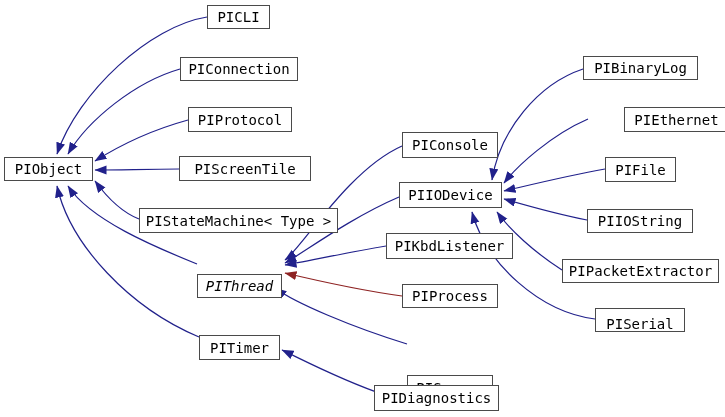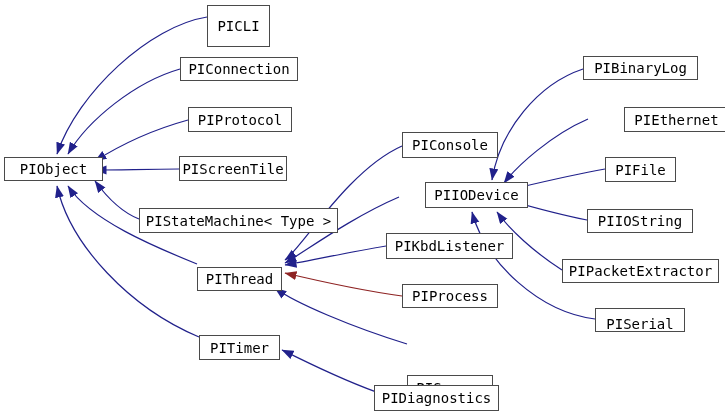--- a/index.html
+++ b/index.html
@@ -71,48 +71,48 @@
       <path d="M407,344 C352,327 295,303 275,288" class="edge public" marker-end="url(#arrow-public)"></path>
       <path d="M583,69 C538,84 500,130 492,180" class="edge public" marker-end="url(#arrow-public)"></path>
       <path d="M588,119 C551,135 517,166 504,183" class="edge public" marker-end="url(#arrow-public)"></path>
       <path d="M605,169 C566,176 530,185 504,191" class="edge public" marker-end="url(#arrow-public)"></path>
       <path d="M587,220 C556,214 528,206 504,199" class="edge public" marker-end="url(#arrow-public)"></path>
       <path d="M562,270 C534,252 510,230 497,212" class="edge public" marker-end="url(#arrow-public)"></path>
       <path d="M595,319 C540,312 486,264 472,212" class="edge public" marker-end="url(#arrow-public)"></path>
       <path d="M385,395 C343,381 305,361 282,350" class="edge public" marker-end="url(#arrow-public)"></path>
     </svg>
   <div>
-      <div class="node" style="left: 207px; top: 5px; width: 63px; height: 42px;">
+      <div class="node" style="left: 207px; top: 5px; width: 63px; height: 24px;">
         <span>PICLI</span>
       </div>
       <div class="node" style="left: 180px; top: 57px; width: 118px; height: 24px;">
         <span>PIConnection</span>
       </div>
       <div class="node" style="left: 188px; top: 107px; width: 104px; height: 25px; text-align: center;">
         <span>PIProtocol</span>
       </div>
-      <div class="node" style="left: 179px; top: 156px; width: 108px; height: 25px;">
+      <div class="node" style="left: 179px; top: 156px; width: 132px; height: 25px;">
         <span>PIScreenTile</span>
       </div>
-      <div class="node" style="left: 4px; top: 157px; width: 99px; height: 24px;">
+      <div class="node" style="left: 4px; top: 157px; width: 89px; height: 24px;">
         <span>PIObject</span>
       </div>
       <div class="node" style="left: 139px; top: 208px; width: 199px; height: 25px;">
         <span>PIStateMachine&lt; Type &gt;</span>
       </div>
-      <div class="node" style="left: 197px; top: 267px; width: 85px; height: 24px;">
+      <div class="node" style="left: 197px; top: 274px; width: 85px; height: 24px; font-style: italic;">
         <span>PIThread</span>
       </div>
       <div class="node" style="left: 199px; top: 335px; width: 81px; height: 25px;">
         <span>PITimer</span>
       </div>
       <div class="node" style="left: 402px; top: 132px; width: 96px; height: 26px;">
         <span>PIConsole</span>
       </div>
-      <div class="node" style="left: 399px; top: 182px; width: 103px; height: 26px; margin-left: 26px;">
+      <div class="node" style="left: 399px; top: 182px; width: 103px; height: 26px;">
         <span>PIIODevice</span>
       </div>
       <div class="node" style="left: 386px; top: 233px; width: 127px; height: 26px;">
         <span>PIKbdListener</span>
       </div>
       <div class="node" style="left: 402px; top: 284px; width: 96px; height: 24px;">
         <span>PIProcess</span>
       </div>
       <div class="node" style="left: 407px; top: 335px; width: 86px; height: 25px; margin-top: 40px;">
         <span>PIScreen</span>

